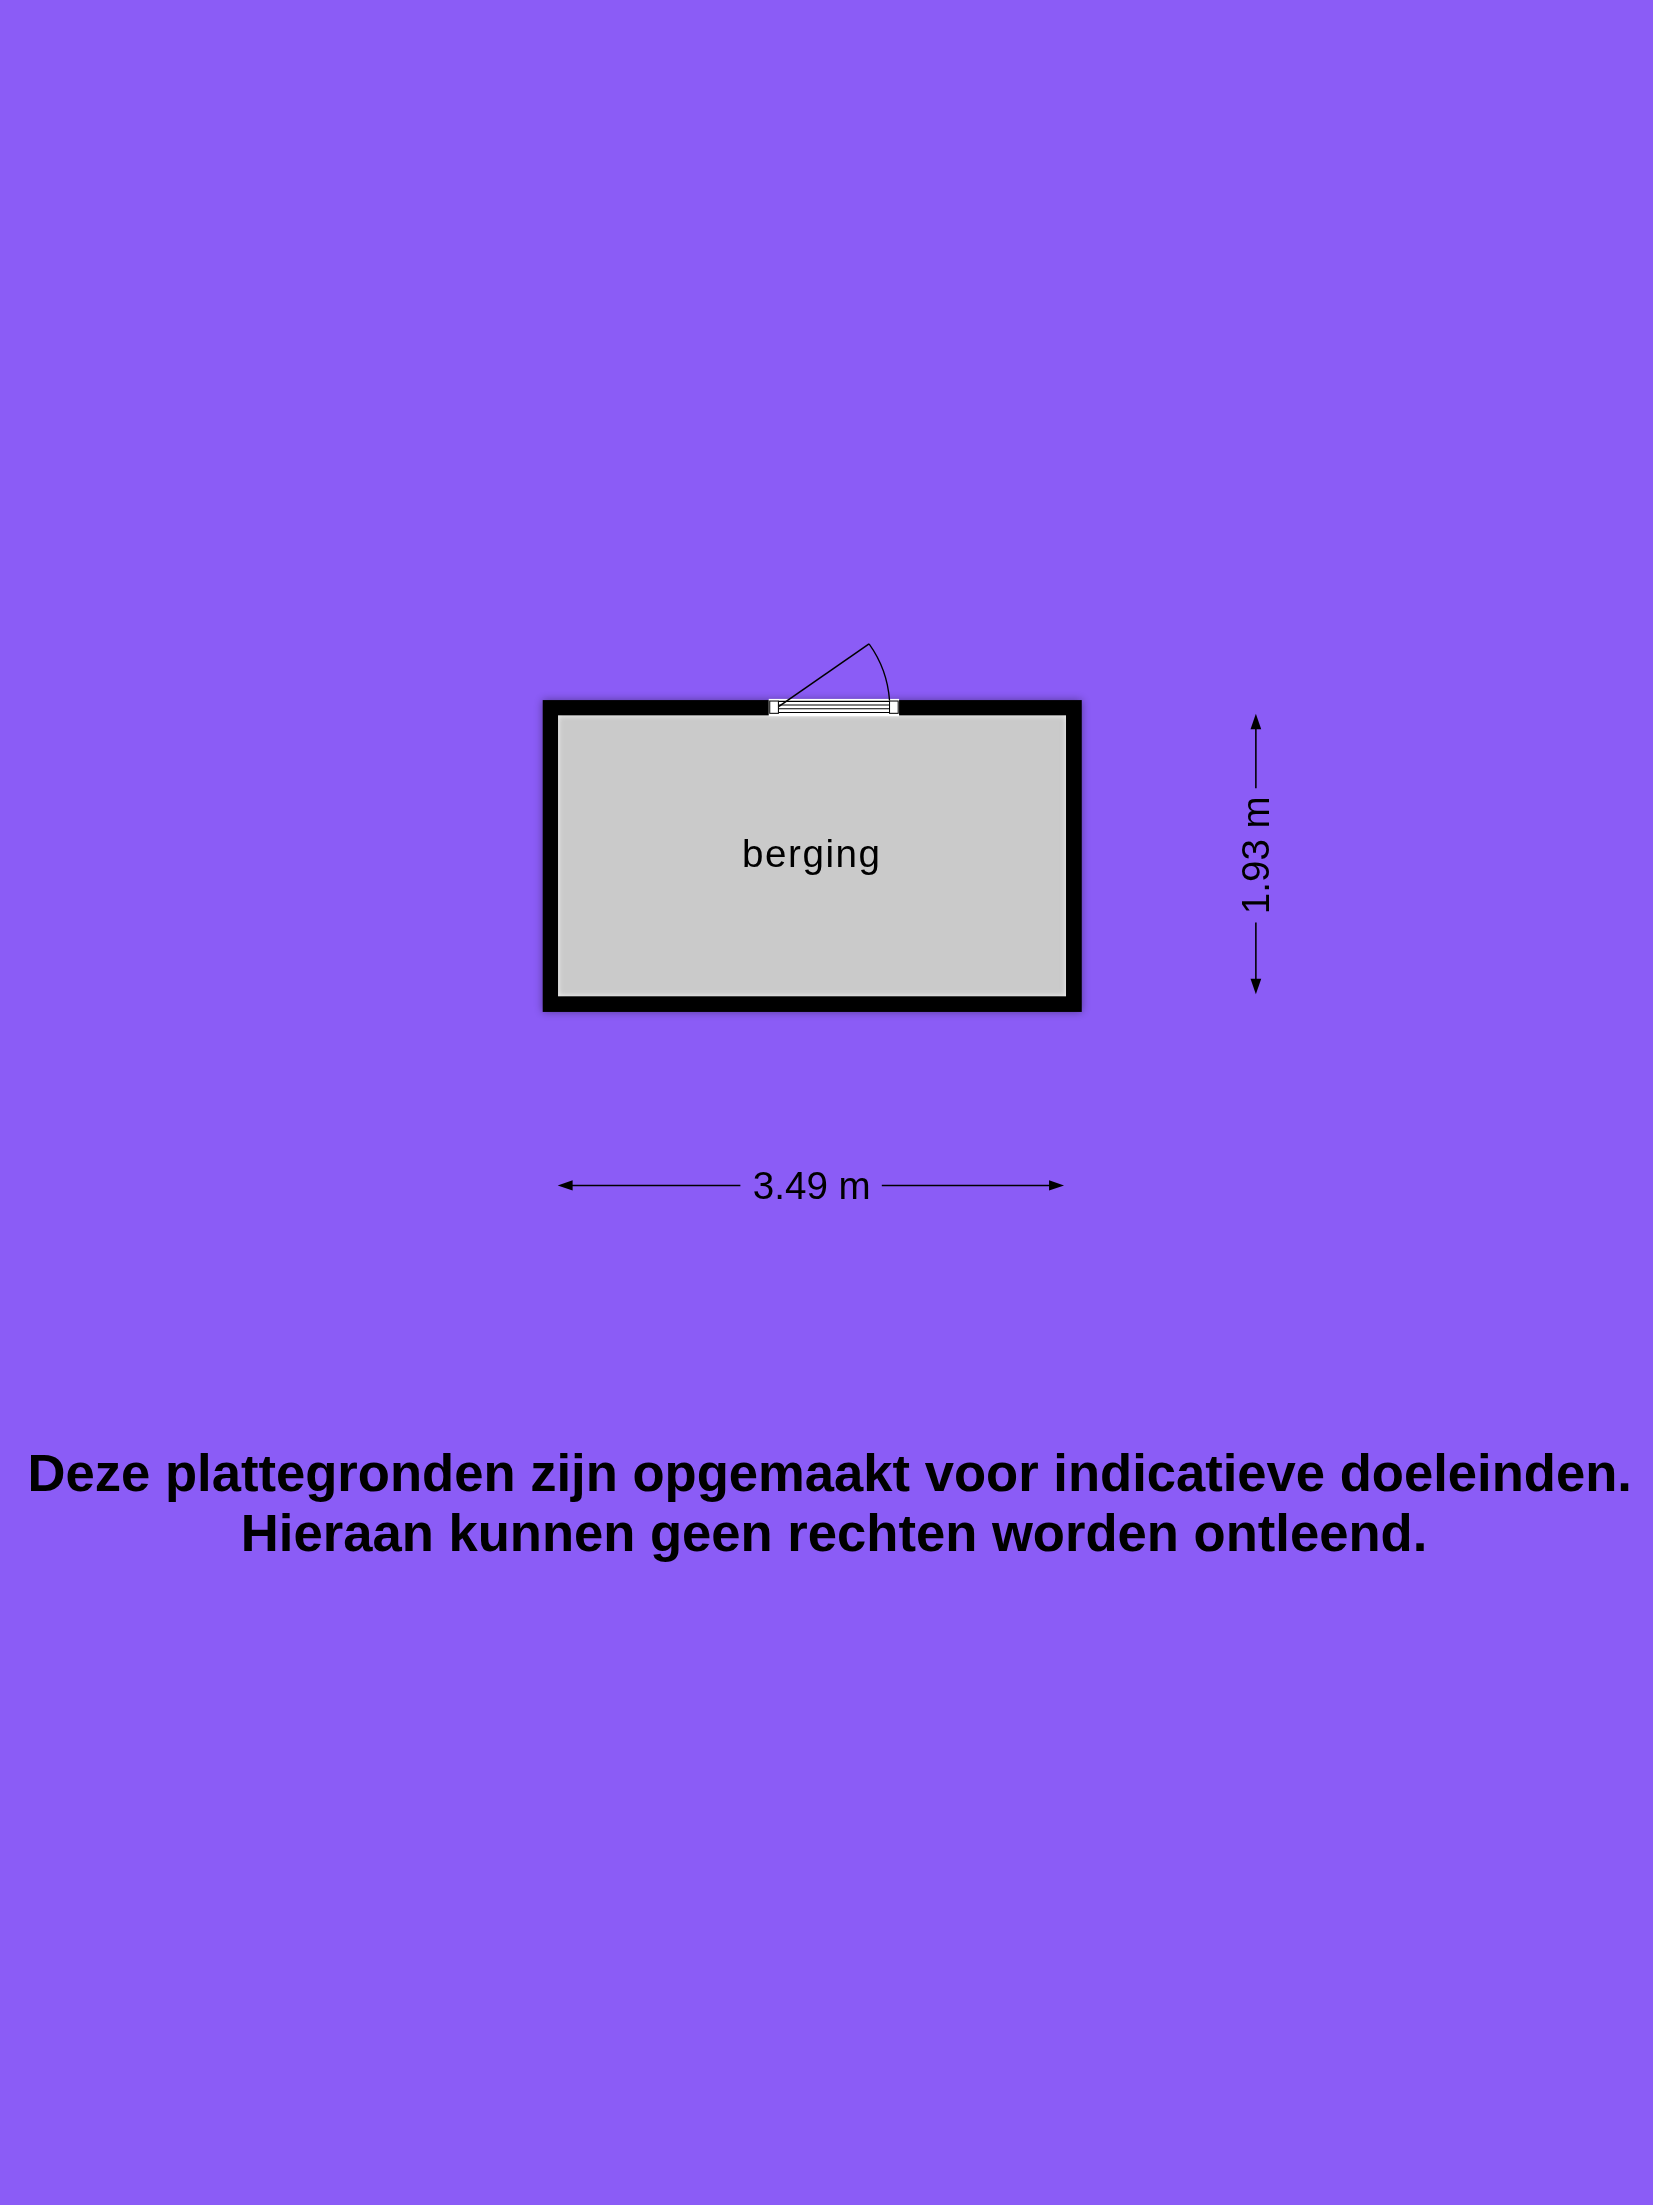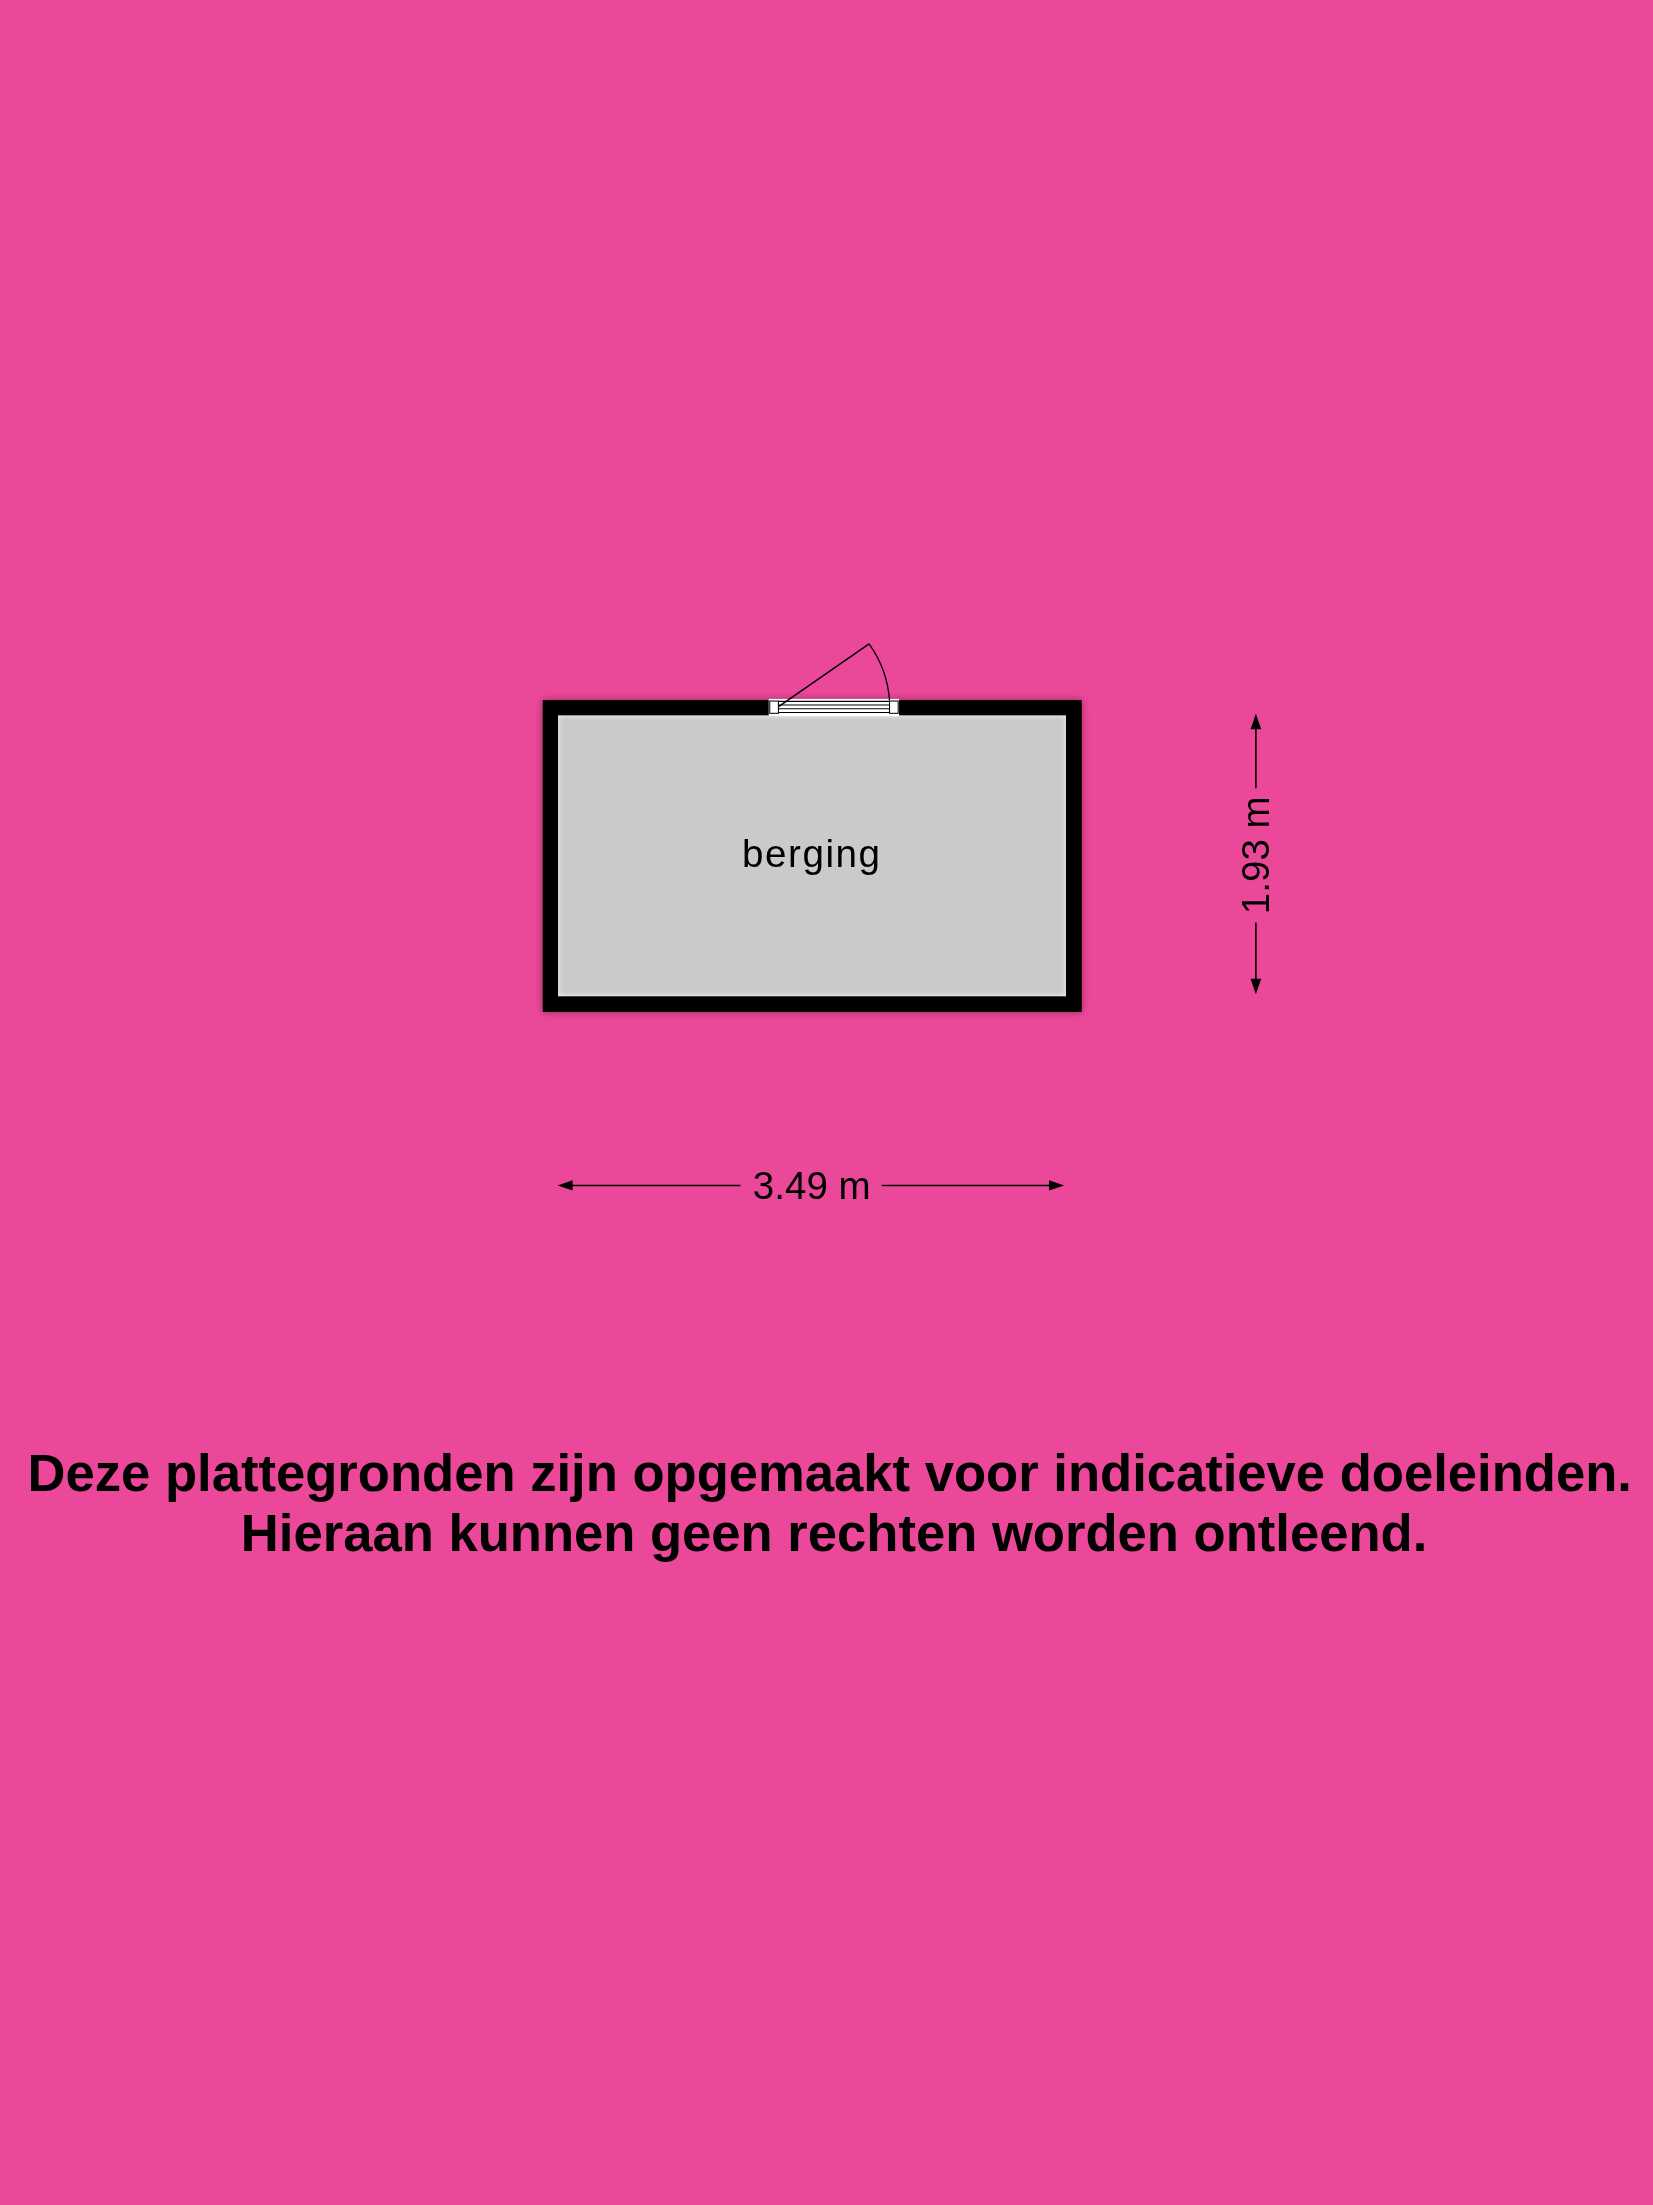--- a/index.html
+++ b/index.html
@@ -1,16 +1,16 @@
 <!DOCTYPE html>
 <html style="font-size:12.6px"><head>
 <meta charset="utf-8">
 <style>
   html,body{margin:0;padding:0;background:#ffffff;}
-  .page{position:relative;width:1654px;height:2205px;background:#ec4899;overflow:hidden;
+  .page{position:relative;width:1654px;height:2205px;background:#8b5cf6;overflow:hidden;
         font-family:"Liberation Sans", sans-serif;}
   svg{position:absolute;left:0;top:0;}
 </style>
 </head>
 <body>
 <div class="page">
 <svg width="1654" height="2205" viewBox="0 0 2100 2800">
   <defs>
     <filter id="softshadow" x="-10%" y="-10%" width="120%" height="120%">
       <feGaussianBlur stdDeviation="5.5"></feGaussianBlur>

